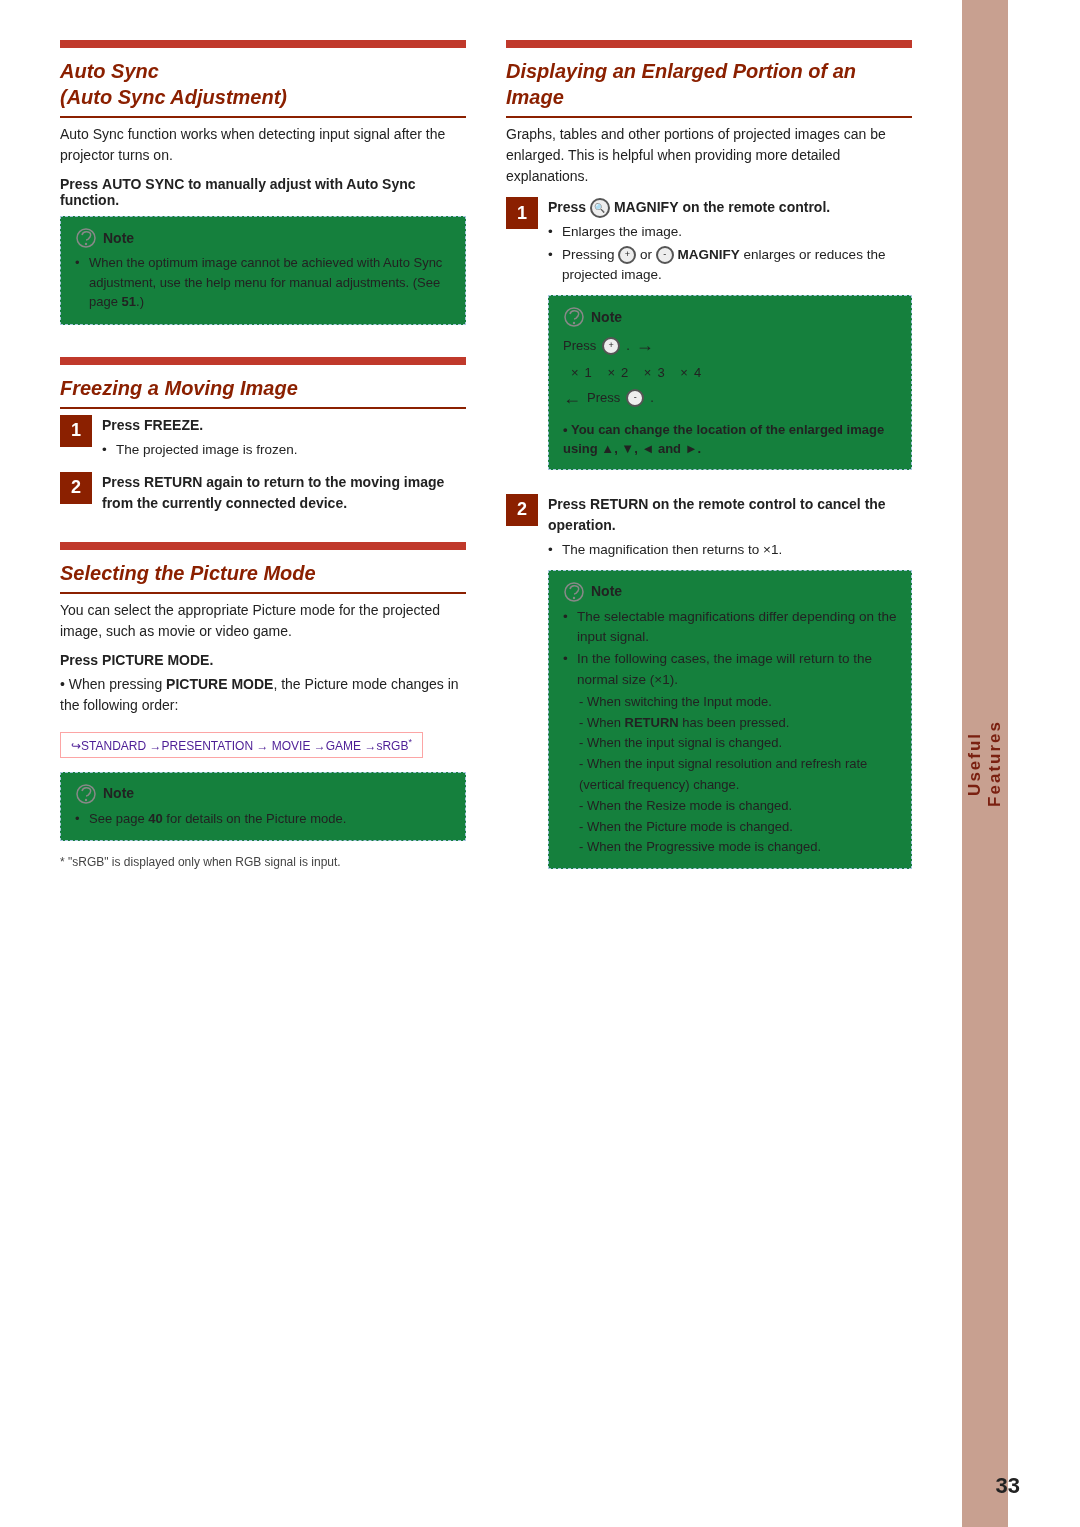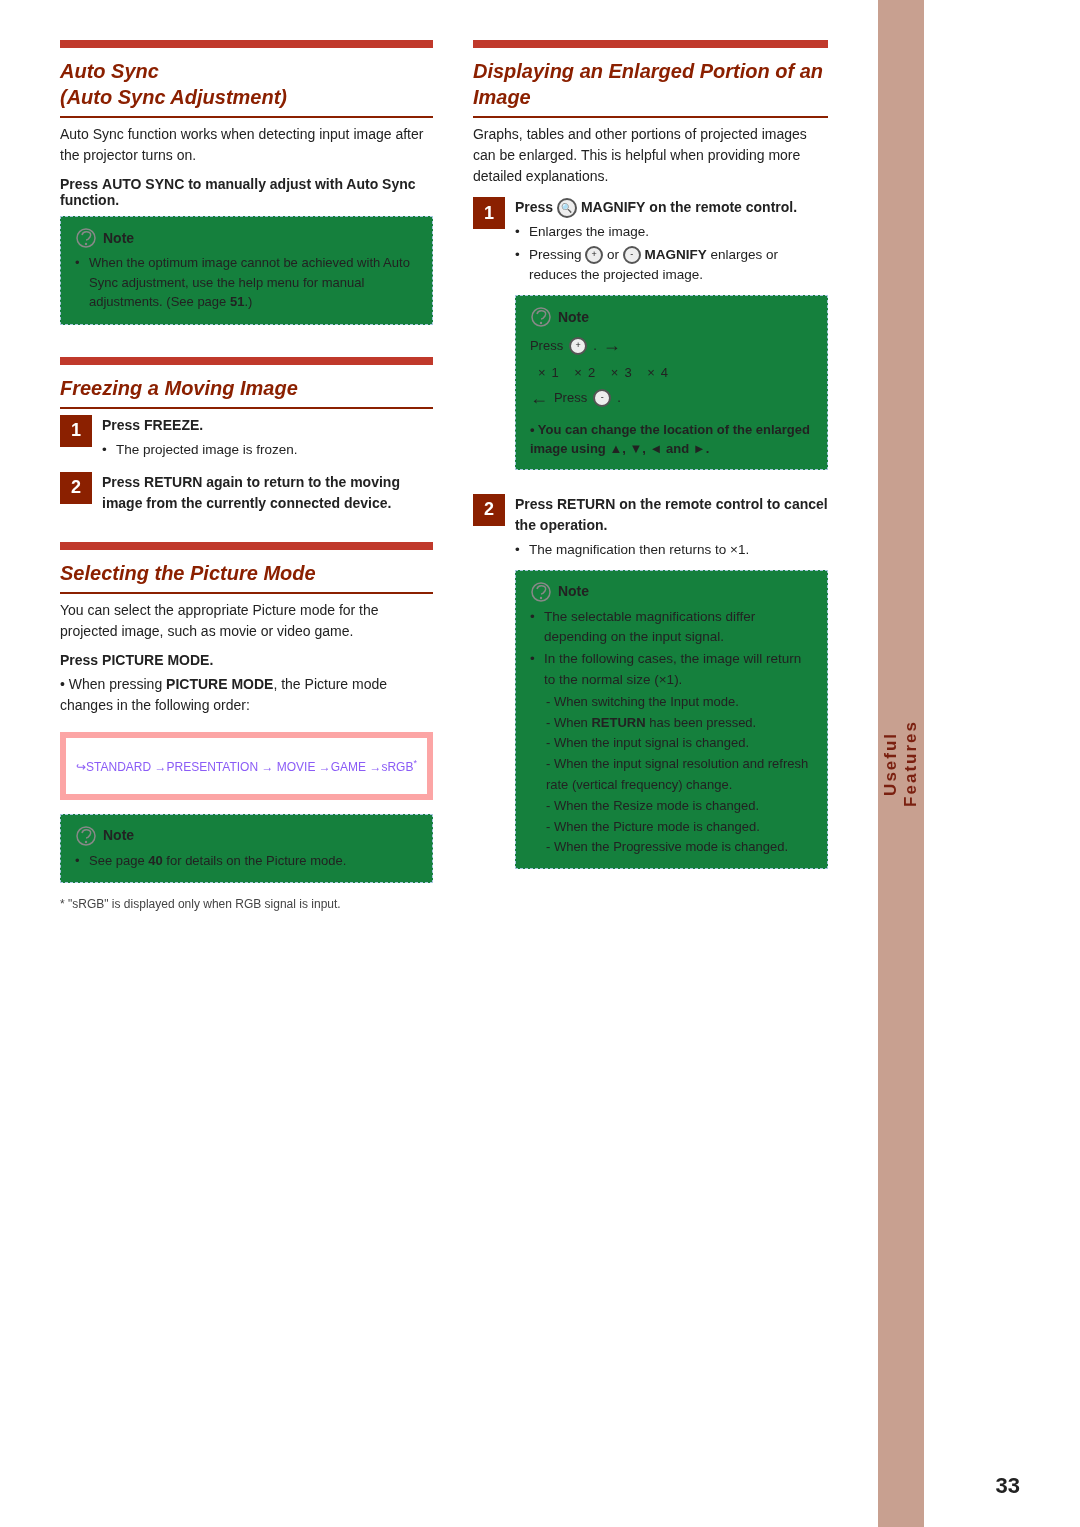--- a/index.html
+++ b/index.html
@@ -8,21 +8,21 @@
       min-height: 1527px;
       background: #fff;
       font-family: Arial, Helvetica, sans-serif;
       font-size: 15px;
       color: #222;
       position: relative;
     }
 
     .page-container {
       display: flex;
-      width: 924px;
+      width: 1008px;
       min-height: 1527px;
     }
 
     .main-content {
       flex: 1;
       padding: 40px 50px 60px 60px;
       display: flex;
       flex-direction: column;
       gap: 0;
     }
@@ -205,26 +205,26 @@
     }
 
     
     .section-wrapper {
       margin-bottom: 18px;
     }
 
     
     .mode-flow {
       font-size: 12px;
-      border: 6px solid #fca5a5;
+      border: 1px solid #fca5a5;
       display: inline-block;
-      padding: 20px 10px;
+      padding: 4px 10px;
       margin: 6px 0;
       white-space: nowrap;
-      color: #8b5cf6;
+      color: #4c1d95;
     }
 
     
     .page-number {
       position: absolute;
       bottom: 28px;
       right: 60px;
       font-size: 22px;
       font-weight: bold;
       color: #222;
@@ -246,21 +246,21 @@
 
 <div class="page-container">
   <div class="main-content">
     <div class="columns">
 
       <div class="col-left">
 
         <div class="section-wrapper">
           <div class="section-bar"></div>
           <div class="section-title">Auto Sync<br>(Auto Sync Adjustment)</div>
-          <div class="section-body">Auto Sync function works when detecting input image after the projector turns on.</div>
+          <div class="section-body">Auto Sync function works when detecting input signal after the projector turns on.</div>
           <div class="bold-instruction">
             Press <span class="keyword">AUTO SYNC</span> to manually adjust with Auto Sync function.
           </div>
           <div class="note-box">
             <div class="note-title">
               <span class="note-icon">
                 <svg width="22" height="22" viewBox="0 0 22 22">
                   <ellipse cx="11" cy="11" rx="9" ry="9" stroke="#888" stroke-width="1.5" fill="none"></ellipse>
                   <path d="M7 8 Q8 4 13 5 Q17 6 15 10 Q13 13 11 13" stroke="#888" stroke-width="1.5" fill="none"></path>
                   <circle cx="11" cy="17" r="1.2" fill="#888"></circle>

